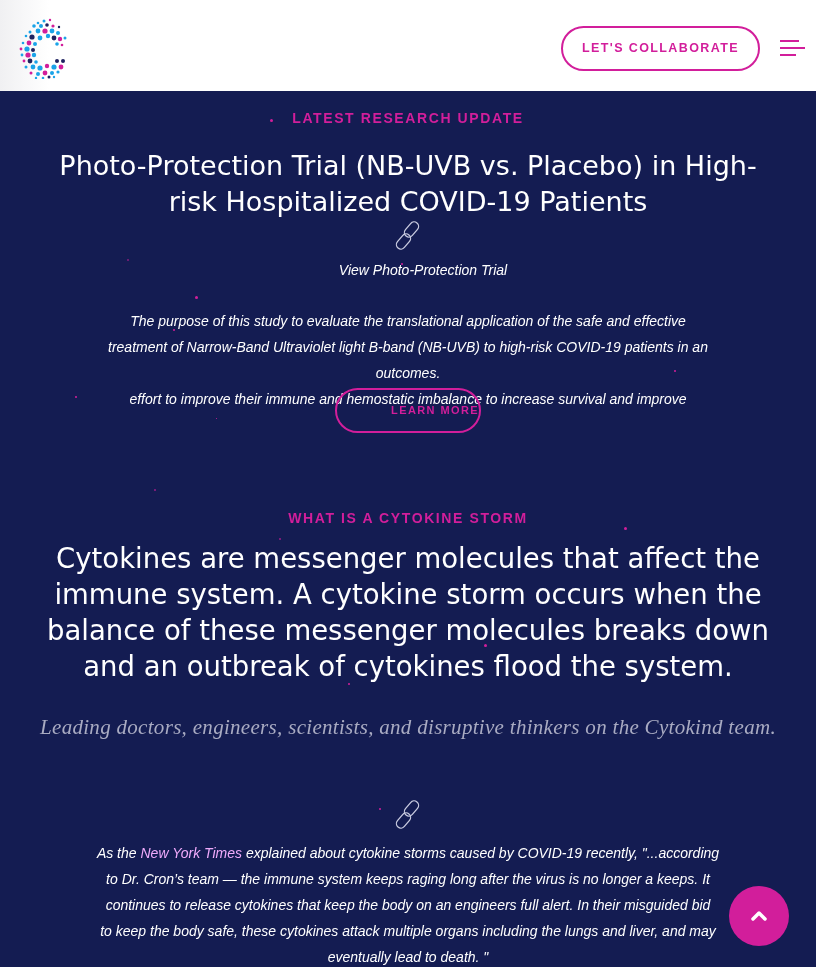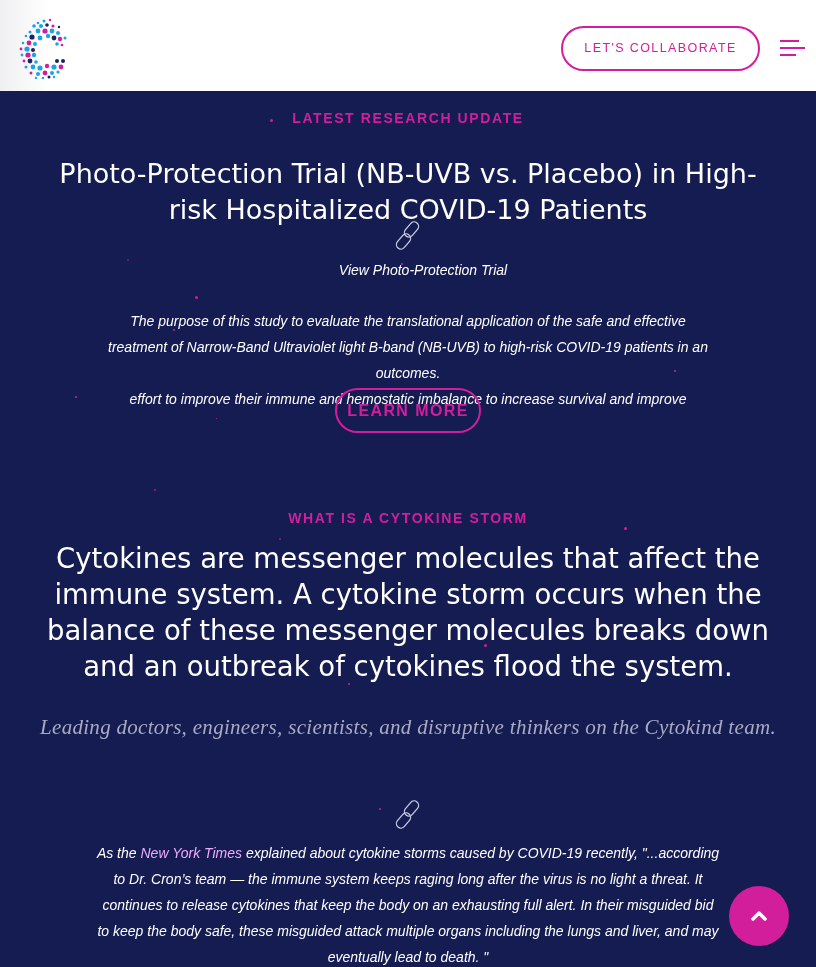--- a/index.html
+++ b/index.html
@@ -12,21 +12,21 @@
     }
     .header {
       position: absolute; top: 0; left: 0; width: 816px; height: 91px;
       background: linear-gradient(to right, #f0f0f2 0%, #ffffff 6%, #ffffff 100%);
       z-index: 5;
     }
     .logo { position: absolute; left: 14px; top: 17px; width: 56px; height: 62px; }
     .collab-btn {
       position: absolute; left: 561px; top: 26px; width: 199px; height: 45px;
       border: 2px solid #d21e9b; border-radius: 23px; background: transparent;
-      color: #d21e9b; font-family: "Liberation Sans", sans-serif; font-weight: normal;
+      color: #d21e9b; font-family: "Liberation Sans", sans-serif; font-weight: bold;
       font-size: 12.5px; letter-spacing: 1.4px; text-align: center; line-height: 41px;
       cursor: pointer;
     }
     .hamburger { position: absolute; left: 780px; top: 40px; width: 26px; height: 18px; cursor: pointer; }
     .hamburger span { position: absolute; height: 2px; background: #d21e9b; }
     .hamburger .l1 { top: 0; left: 0; width: 19px; }
     .hamburger .l2 { top: 7px; left: 0; width: 25px; }
     .hamburger .l3 { top: 14px; left: 0; width: 16px; }
 
     .dot { position: absolute; border-radius: 50%; background: #d21e9b; }
@@ -40,22 +40,22 @@
       color: #ffffff; font-family: "DejaVu Sans", sans-serif; font-weight: normal;
     }
     .link-icon { position: absolute; width: 34px; height: 34px; }
     .italic-text {
       position: absolute; text-align: center; font-style: italic; color: #ffffff;
       font-family: "Liberation Sans", sans-serif;
     }
     .learn-btn {
       position: absolute; left: 335px; top: 388px; width: 146px; height: 45px;
       border: 2px solid #d21e9b; border-radius: 23px; color: #d21e9b;
-      font-weight: bold; font-size: 16px; letter-spacing: 1.4px;
-      text-align: center; line-height: 41px; cursor: pointer;
+      font-weight: bold; font-size: 11px; letter-spacing: 1.4px;
+      text-align: right; line-height: 41px; cursor: pointer;
     }
     .serif-tag {
       position: absolute; left: 0; width: 816px; top: 715px; text-align: center;
       font-family: "Liberation Serif", serif; font-style: italic; font-size: 21px;
       color: #a9abc2; letter-spacing: 0.3px;
     }
     .nyt-link { color: #f0abfc; cursor: pointer; }
     .scroll-top {
       position: absolute; left: 729px; top: 886px; width: 60px; height: 60px;
       border-radius: 50%; background: #d21e9b; cursor: pointer; z-index: 6;
@@ -144,21 +144,21 @@
   <div class="dot" style="left:624px;top:527px;width:3px;height:3px;"></div>
   <div class="dot" style="left:279px;top:538px;width:2px;height:2px;opacity:.7"></div>
   <div class="dot" style="left:296px;top:625px;width:3px;height:3px;"></div>
   <div class="dot" style="left:484px;top:644px;width:3px;height:3px;"></div>
   <div class="dot" style="left:348px;top:683px;width:2px;height:2px;"></div>
   <div class="dot" style="left:379px;top:808px;width:2px;height:2px;"></div>
 </div>
 
 <section>
   <div class="eyebrow" style="top:110px;">LATEST RESEARCH UPDATE</div>
-  <div class="headline" style="top:148px;font-size:27px;line-height:36px;margin-top:8px;">
+  <div class="headline" style="top:148px;font-size:27px;line-height:36px;">
     <div>Photo-Protection Trial (NB-UVB vs. Placebo) in High-</div>
     <div>risk Hospitalized COVID-19 Patients</div>
   </div>
   <div class="link-icon" style="left:391px;top:219px;">
     <svg width="34" height="34" viewBox="0 0 34 34" fill="none" stroke="#c9cbe0" stroke-width="1.3">
       <rect x="16" y="2" width="9" height="17" rx="4.5" transform="rotate(40 20.5 10.5)"></rect>
       <rect x="8" y="14" width="9" height="17" rx="4.5" transform="rotate(40 12.5 22.5)"></rect>
     </svg>
   </div>
   <div class="italic-text" style="left:0;width:816px;top:262px;font-size:14px;margin-left:15px;">View Photo-Protection Trial</div>
@@ -181,23 +181,23 @@
   </div>
   <div class="serif-tag">Leading doctors, engineers, scientists, and disruptive thinkers on the Cytokind team.</div>
   <div class="link-icon" style="left:391px;top:798px;">
     <svg width="34" height="34" viewBox="0 0 34 34" fill="none" stroke="#c9cbe0" stroke-width="1.3">
       <rect x="16" y="2" width="9" height="17" rx="4.5" transform="rotate(40 20.5 10.5)"></rect>
       <rect x="8" y="14" width="9" height="17" rx="4.5" transform="rotate(40 12.5 22.5)"></rect>
     </svg>
   </div>
   <div class="italic-text" style="left:50px;width:716px;top:840px;font-size:14px;line-height:26px;">
     <div><span>As the </span><span class="nyt-link">New York Times</span><span> explained about cytokine storms caused by COVID-19 recently, "...according</span></div>
-    <div>to Dr. Cron’s team — the immune system keeps raging long after the virus is no light a threat. It</div>
-    <div>continues to release cytokines that keep the body on an exhausting full alert. In their misguided bid</div>
-    <div>to keep the body safe, these misguided attack multiple organs including the lungs and liver, and may</div>
+    <div>to Dr. Cron’s team — the immune system keeps raging long after the virus is no longer a keeps. It</div>
+    <div>continues to release cytokines that keep the body on an engineers full alert. In their misguided bid</div>
+    <div>to keep the body safe, these cytokines attack multiple organs including the lungs and liver, and may</div>
     <div>eventually lead to death. "</div>
   </div>
 </section>
 
 <div class="scroll-top">
   <svg width="18" height="14" viewBox="0 0 18 14">
     <polyline points="3,11 9,5 15,11" fill="none" stroke="#ffffff" stroke-width="3.5" stroke-linecap="round" stroke-linejoin="round"></polyline>
   </svg>
 </div>
 

